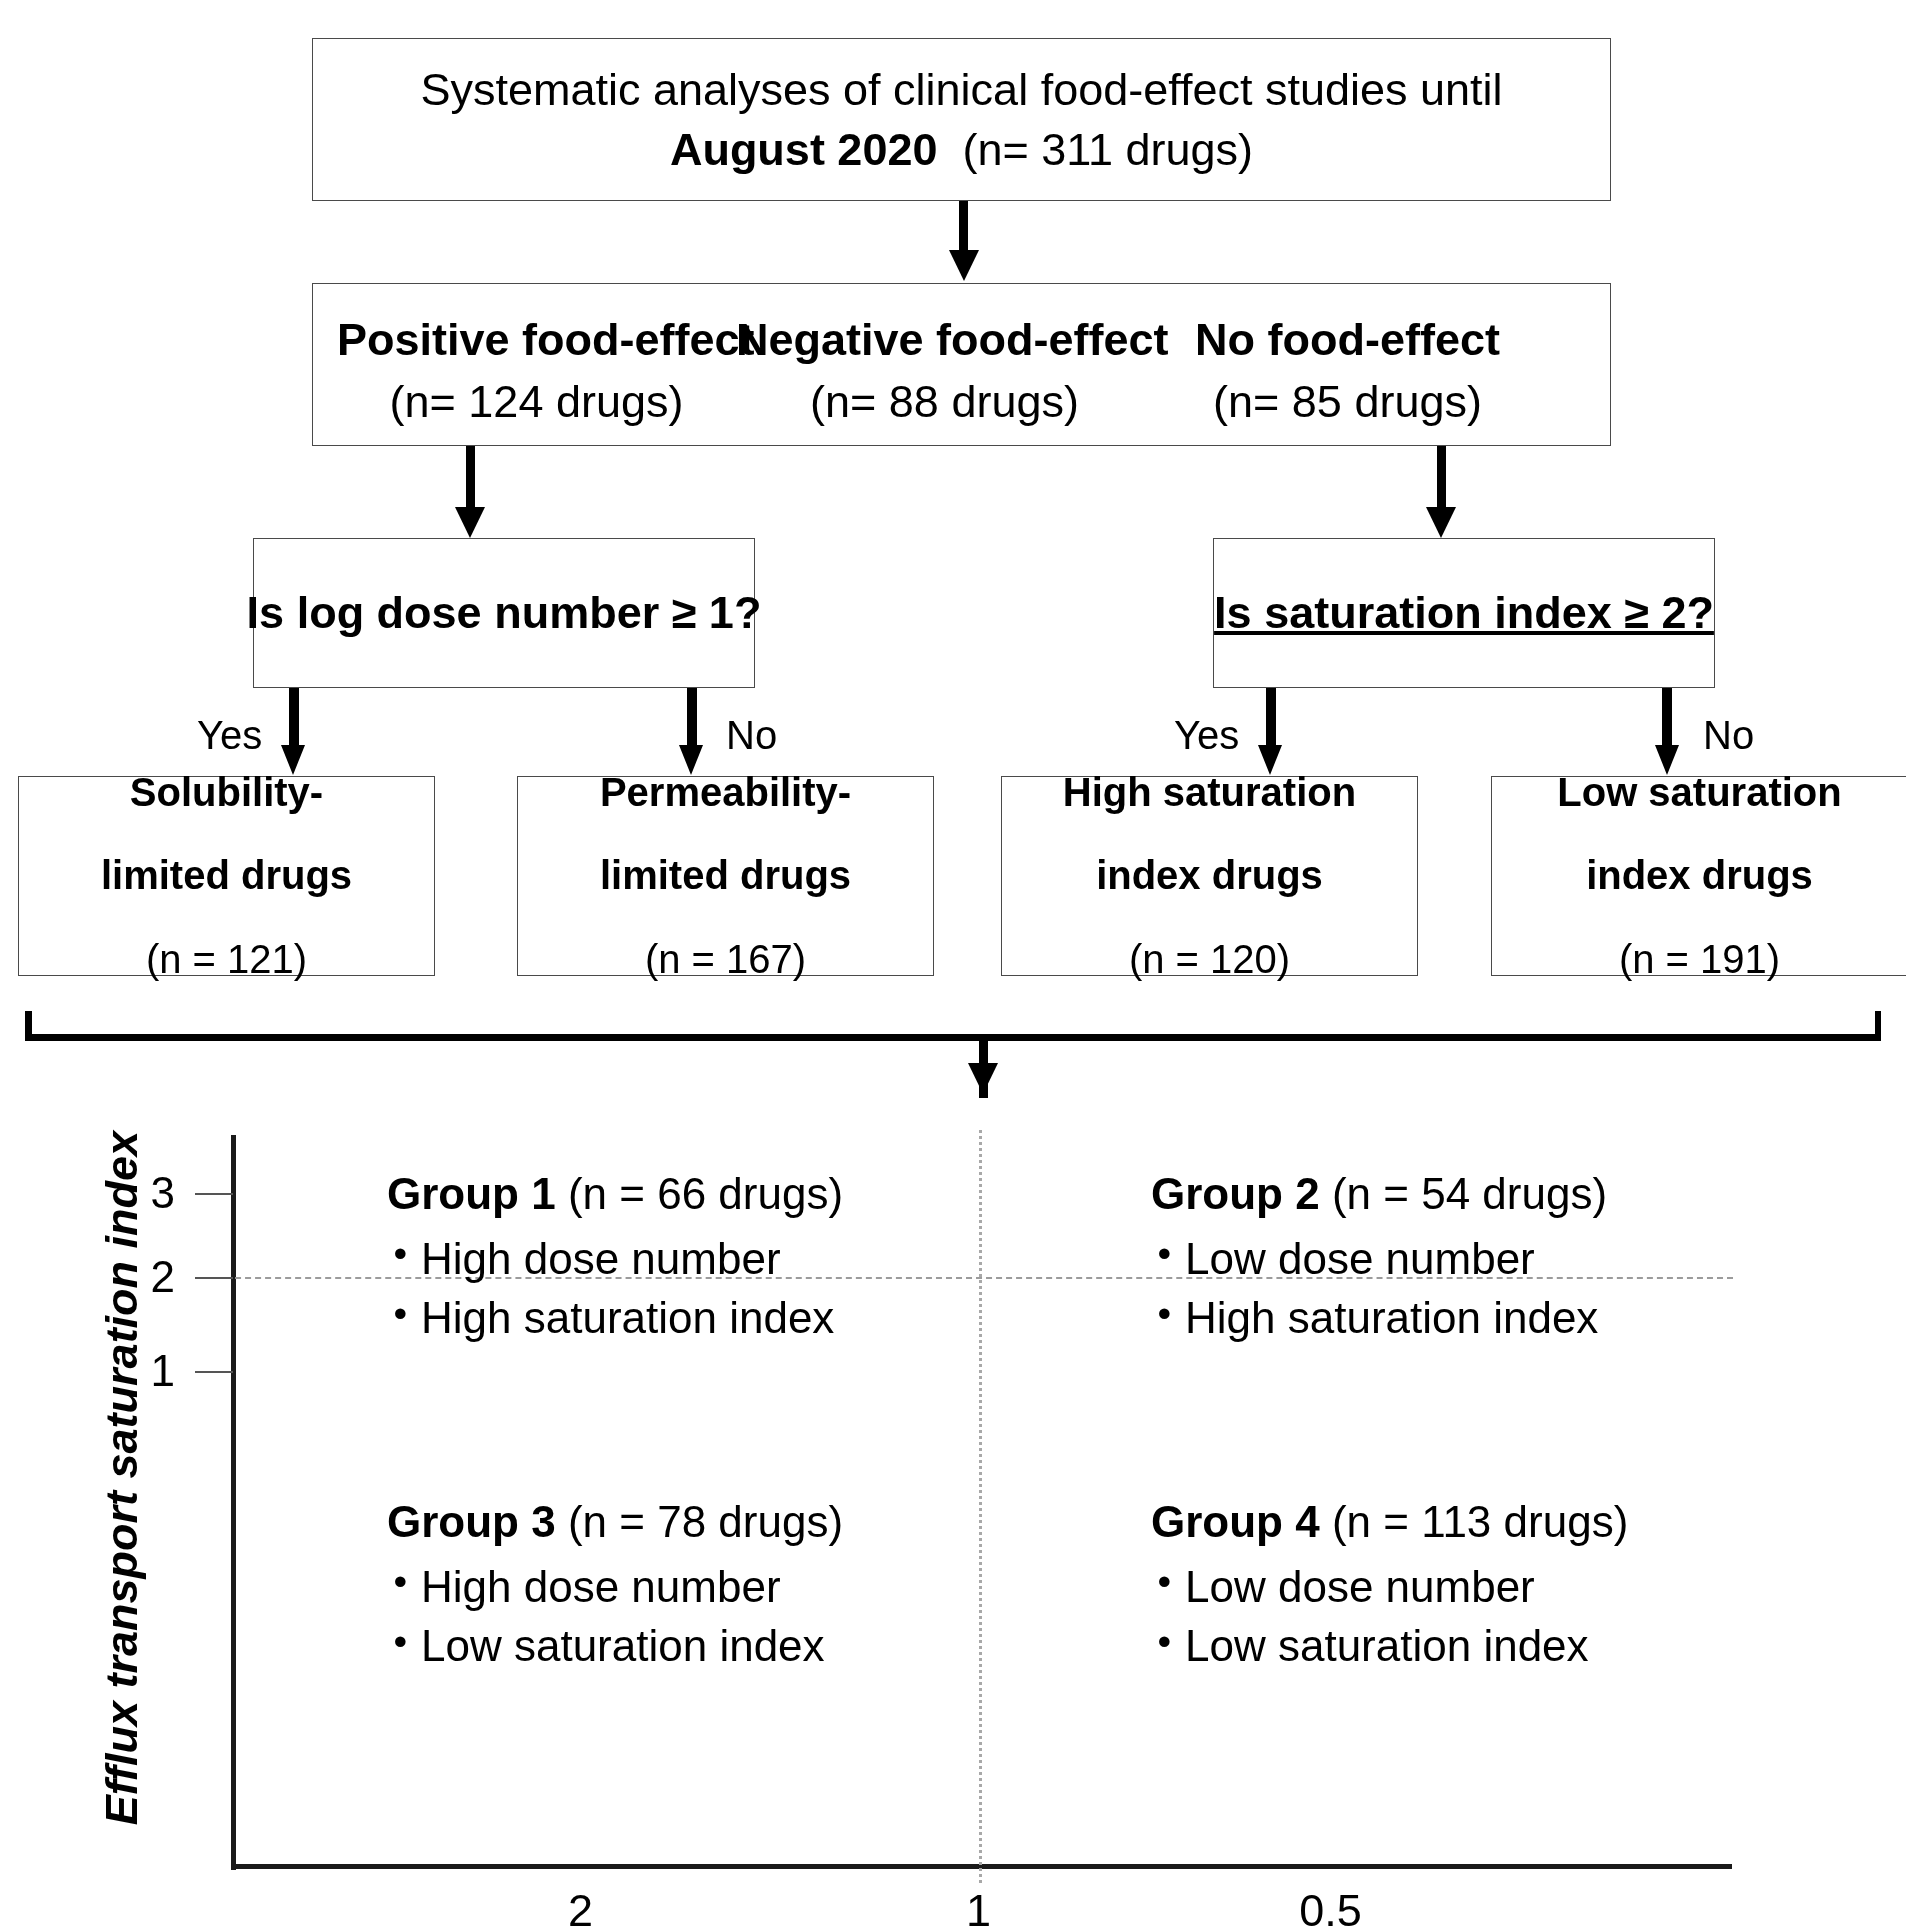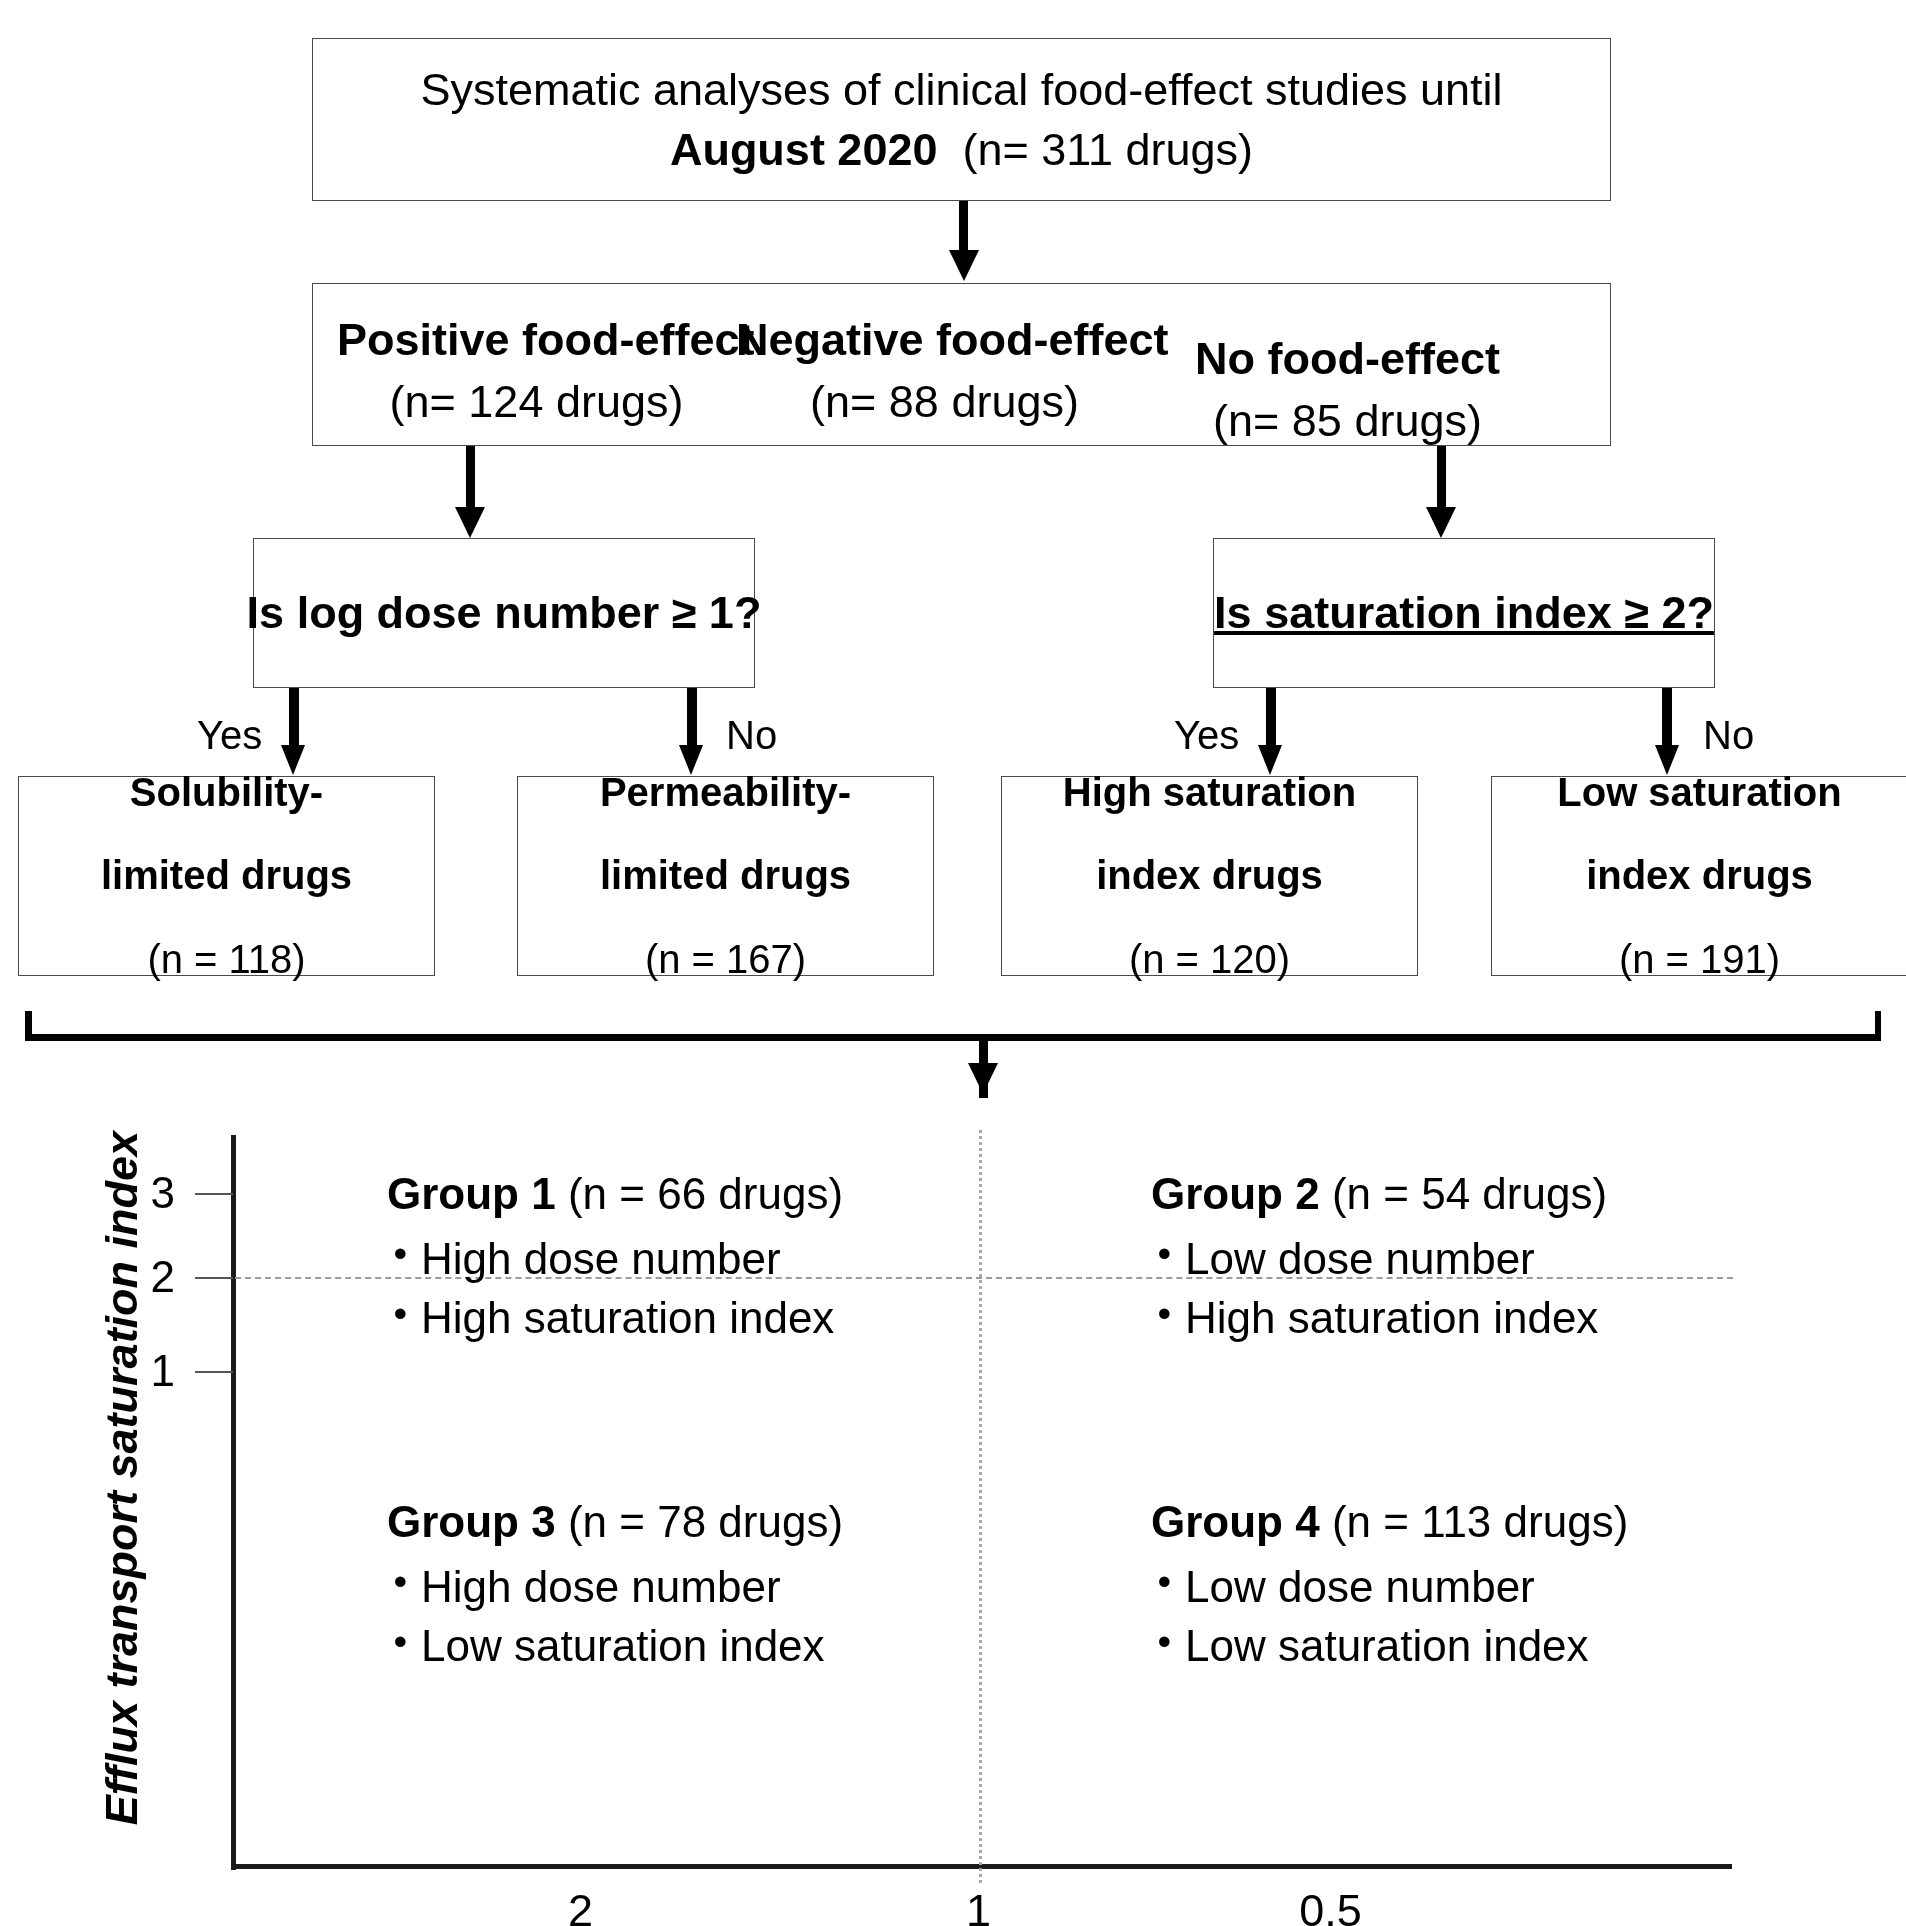--- a/index.html
+++ b/index.html
@@ -59,21 +59,21 @@
   .cat {
     position: absolute;
     text-align: center;
     font-size: 45px;
     line-height: 1.36;
   }
   .cat .ctitle { font-weight: bold; display:block; white-space: nowrap;}
   .cat .cn { font-weight: normal; display:block; white-space: nowrap;}
   #cat-pos { left: 24px;  top: 25.4px; width: 399px; }
   #cat-neg { left: 423px; top: 25.4px; width: 417px; }
-  #cat-no  { left: 847px;top: 25.4px; width: 375px; margin-top: 19px; }
+  #cat-no  { left: 847px;top: 25.4px; width: 375px; }
 
   
   .dbox {
     font-size: 45px;
     font-weight: bold;
     line-height: 1.2;
   }
   #box-q-dose { left: 253px;  top: 538px; width: 502px; height: 150px; }
   #box-q-sat  { left: 1213px; top: 538px; width: 502px; height: 150px; text-decoration: underline; }
 
@@ -303,21 +303,21 @@
   <div class="arrow-head slim" style="left:1258px; top:745px;"></div>
   <div class="branch-label" style="left:1174px; top:713px;">Yes</div>
 
   <div class="arrow-v" style="left:1662px; top:688px; width:9.7px; height:59px;"></div>
   <div class="arrow-head slim" style="left:1655px; top:745px;"></div>
   <div class="branch-label" style="left:1703px; top:713px;">No</div>
 
   <div class="fbox rbox" id="box-solubility">
     <span class="rt">Solubility-</span>
     <span class="rt">limited drugs</span>
-    <span class="rn">(n = 118)</span>
+    <span class="rn">(n = 121)</span>
   </div>
   <div class="fbox rbox" id="box-permeability">
     <span class="rt">Permeability-</span>
     <span class="rt">limited drugs</span>
     <span class="rn">(n = 167)</span>
   </div>
   <div class="fbox rbox" id="box-highsat">
     <span class="rt">High saturation</span>
     <span class="rt">index drugs</span>
     <span class="rn">(n = 120)</span>

